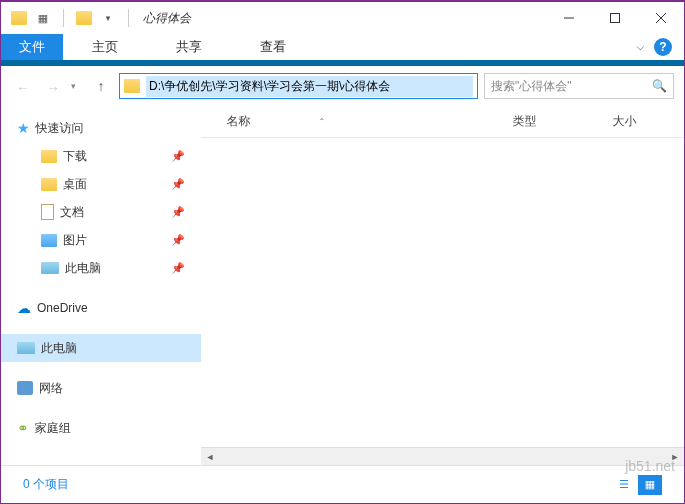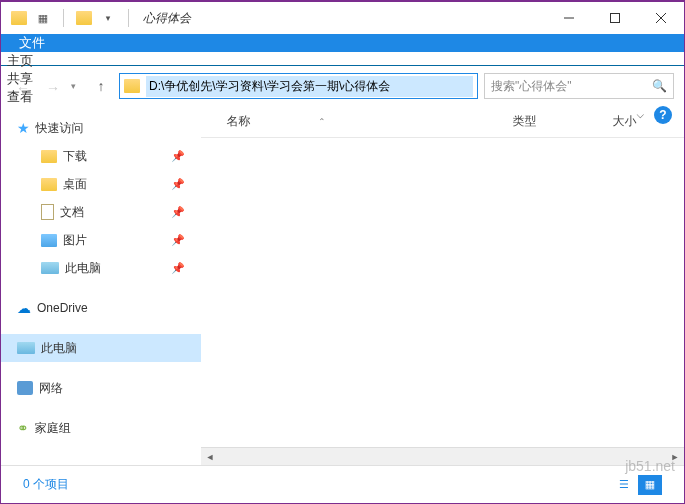--- a/index.html
+++ b/index.html
@@ -8,23 +8,23 @@
     .titlebar { height: 32px; display: flex; align-items: center; background: #fff; }
     .titlebar-left { display: flex; align-items: center; gap: 8px; padding-left: 10px; }
     .qat-icon { width: 16px; height: 16px; display: flex; align-items: center; justify-content: center; font-size: 11px; color: #555; }
     .folder-small { width: 16px; height: 14px; background: linear-gradient(#ffd97d, #f5c842); border-radius: 1px; }
     .qat-sep { width: 1px; height: 18px; background: #ccc; margin: 0 4px; }
     .titlebar-title { margin-left: 10px; font-size: 12px; color: #333; font-style: italic; }
     .titlebar-controls { margin-left: auto; display: flex; }
     .tb-btn { width: 46px; height: 30px; display: flex; align-items: center; justify-content: center; font-size: 12px; color: #333; }
     .tb-btn svg { width: 10px; height: 10px; }
     
-    .ribbon { height: 32px; display: flex; align-items: stretch; background: #fff; border-bottom: 1px solid #0369a1; flex-direction: column; }
+    .ribbon { height: 32px; display: flex; align-items: stretch; background: #fff; border-bottom: 6px solid #0369a1; }
     .file-tab { background: #1e88e5; color: #fff; padding: 0 18px; display: flex; align-items: center; font-size: 13px; }
-    .ribbon-tab { padding: 0 6px; display: flex; align-items: center; font-size: 13px; color: #333; }
+    .ribbon-tab { padding: 0 29px; display: flex; align-items: center; font-size: 13px; color: #333; }
     .ribbon-right { margin-left: auto; display: flex; align-items: center; padding-right: 12px; gap: 10px; }
     .chevron { color: #666; font-size: 10px; }
     .help-icon { width: 18px; height: 18px; border-radius: 50%; background: #1e88e5; color: #fff; display: flex; align-items: center; justify-content: center; font-size: 12px; font-weight: bold; }
     
     .addressbar { height: 40px; display: flex; align-items: center; padding: 6px 10px; gap: 6px; }
     .nav-btn { width: 24px; height: 24px; display: flex; align-items: center; justify-content: center; color: #888; font-size: 14px; }
     .nav-btn.disabled { color: #ccc; }
     .dropdown-mini { width: 12px; color: #888; font-size: 9px; }
     .up-btn { width: 24px; height: 24px; display: flex; align-items: center; justify-content: center; color: #555; font-size: 14px; }
     .address-input { flex: 1; height: 26px; border: 1px solid #1e88e5; display: flex; align-items: center; padding: 0 4px; gap: 6px; background: #fff; }

